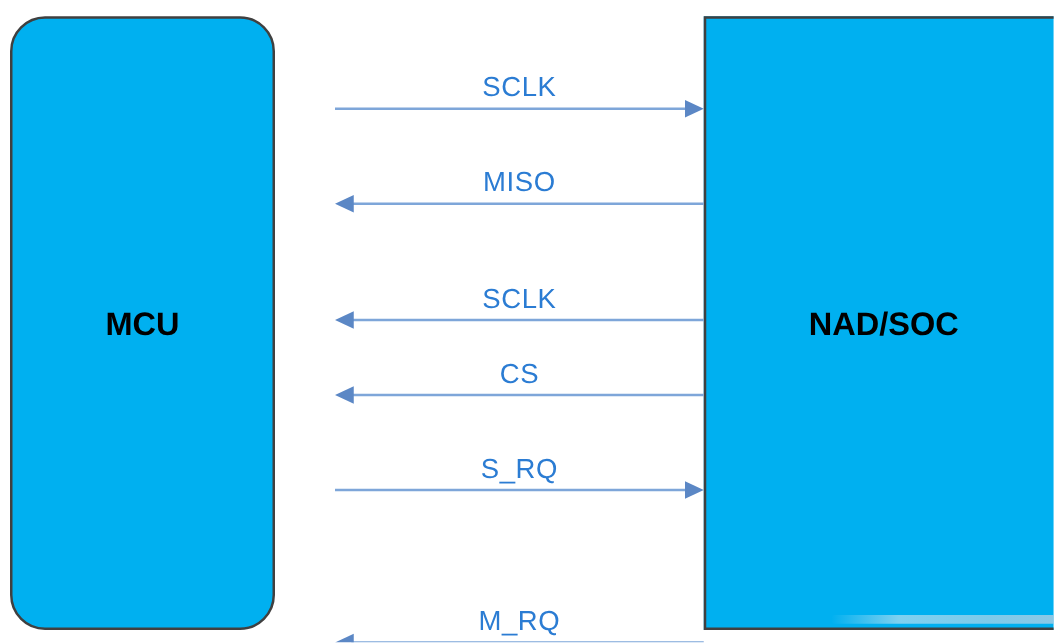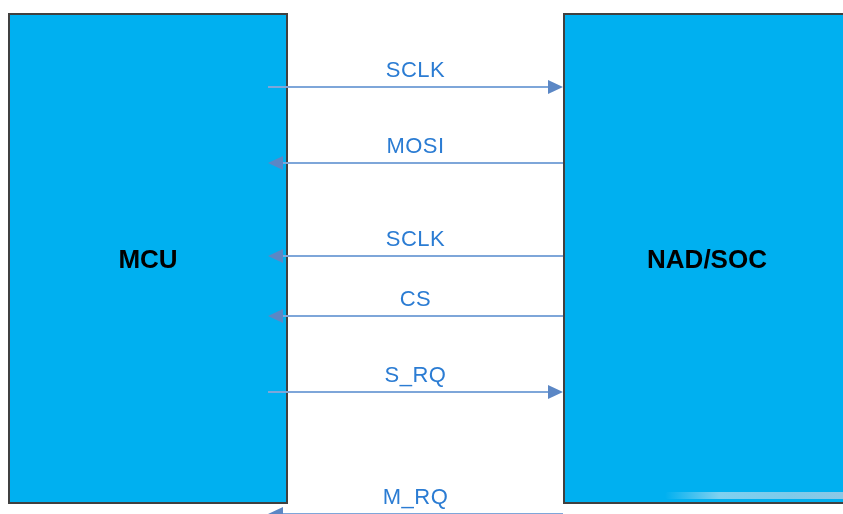--- a/index.html
+++ b/index.html
@@ -12,21 +12,21 @@
   }
   .box{
     position:absolute;
     top:13px;height:491px;
     background:var(--box-fill);
     border:2px solid var(--box-border);
     box-sizing:border-box;
     display:flex;flex-direction:column;
     align-items:center;justify-content:center;
   }
-  .box-left{left:8px;width:280px;}
+  .box-left{left:8px;width:212px;border-radius:28px;}
   .box-right{left:563px;width:288px;}
   .box-line{
     color:var(--box-text);
     font-weight:bold;
     font-size:26px;
     line-height:40px;
     text-align:center;
     white-space:nowrap;
   }
   .signal{
@@ -91,21 +91,21 @@
   </div>
 
 <div class="signal dir-right" style="top: 55px;">
       <div class="signal-label">SCLK</div>
       <div class="signal-arrow">
         <div class="line"></div>
         <div class="head"></div>
       </div>
     </div>
     <div class="signal dir-left" style="top: 131px;">
-      <div class="signal-label">MOSI</div>
+      <div class="signal-label">MISO</div>
       <div class="signal-arrow">
         <div class="line"></div>
         <div class="head"></div>
       </div>
     </div>
     <div class="signal dir-left" style="top: 224px;">
       <div class="signal-label">SCLK</div>
       <div class="signal-arrow">
         <div class="line"></div>
         <div class="head"></div>

